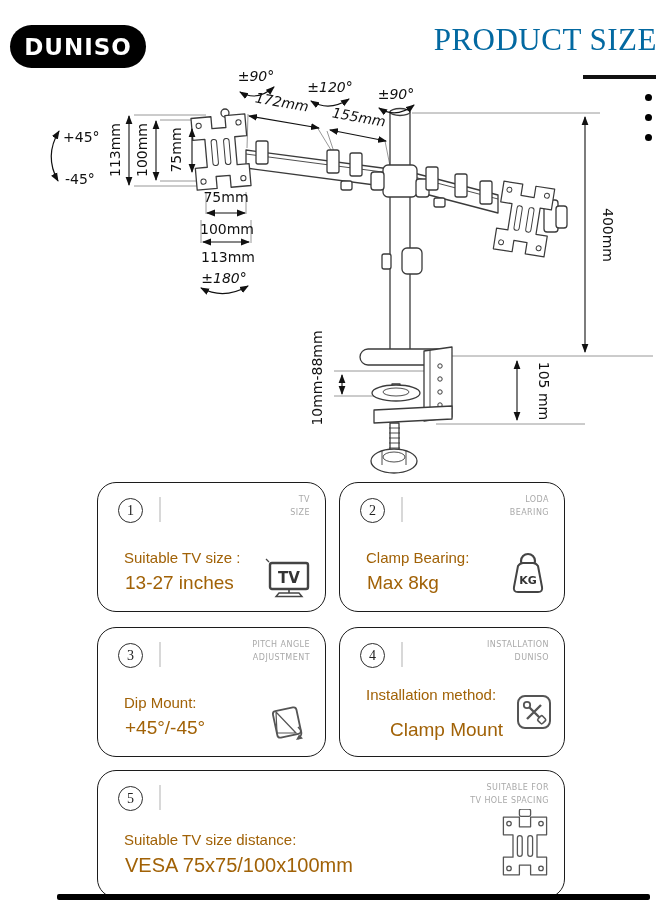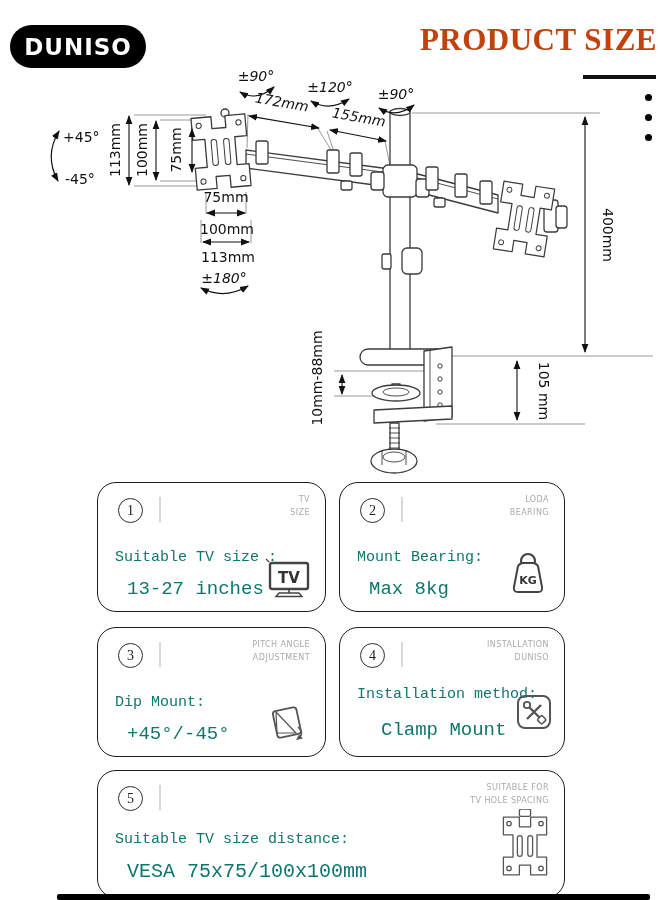--- a/index.html
+++ b/index.html
@@ -9,21 +9,21 @@
   }
 
   
   .logo{
     position:absolute;left:10px;top:25px;width:136px;height:43px;
     background:#000;border-radius:23px;display:flex;align-items:center;justify-content:center;
     color:#fff;font-family:"DejaVu Sans",sans-serif;font-weight:700;font-size:23px;letter-spacing:1px;
   }
   .title{
     position:absolute;right:3px;top:22px;
-    font-family:"Liberation Serif",serif;font-size:31px;color:#c2410c;letter-spacing:.5px;white-space:nowrap;font-weight:bold;
+    font-family:"Liberation Serif",serif;font-size:31px;color:#0369a1;letter-spacing:.5px;white-space:nowrap;
   }
   .title-underline{position:absolute;left:583px;top:75px;width:73px;height:4px;background:#111;}
   .dot{position:absolute;left:645px;width:7px;height:7px;border-radius:50%;background:#000;}
 
   
   #diagram{position:absolute;left:0;top:0;}
   .draw{fill:#fff;stroke:#3b3b3b;stroke-width:1.3;stroke-linejoin:round;}
   .thin{fill:none;stroke:#3b3b3b;stroke-width:.9;}
   .hole{fill:#fff;stroke:#3b3b3b;stroke-width:1;}
   .slot{fill:#fff;stroke:#3b3b3b;stroke-width:1;}
@@ -38,23 +38,23 @@
   .card-num{
     position:absolute;left:20px;top:15px;width:23px;height:23px;border:1.3px solid #2d2d2d;border-radius:50%;
     display:flex;align-items:center;justify-content:center;
     font-family:"Liberation Serif",serif;font-size:14px;color:#222;
   }
   .card-div{position:absolute;left:61px;top:14px;width:2px;height:25px;background:#d8d8d8;}
   .card-tag{
     position:absolute;right:15px;top:11px;text-align:right;
     font-size:8px;line-height:1.6;color:#a9a9a9;letter-spacing:.45px;white-space:pre-line;
   }
-  .card-body{position:absolute;left:17px;font-family:Liberation Mono, monospace;color:#0f766e;}
+  .card-body{position:absolute;left:26px;font-family:Liberation Sans, sans-serif;color:#a16207;}
   .cb1{font-size:15px;margin:0 0 6px 0;}
-  .cb2{font-size:19px;margin:12px;}
+  .cb2{font-size:19px;margin:1px;}
   .cb3{font-size:19px;margin:8px 0 0 0;padding-left:24px;}
   .card-icon{position:absolute;}
 
   .bottom-bar{position:absolute;left:57px;top:894px;width:593px;height:6px;background:#000;border-radius:2px;}
 </style>
 </head>
 <body>
 
 <div class="logo">
   <span>DUNISO</span>
@@ -197,21 +197,21 @@
     <polygon points="14,36 34,36 37,39.5 11,39.5" fill="none" stroke="#444" stroke-width="1.4"></polygon>
   </svg>
 </div>
 
 <div class="card" style="left:339px;top:482px;width:224px;height:128px">
   <div class="card-num">2</div>
   <div class="card-div"></div>
   <div class="card-tag">LODA
 BEARING</div>
   <div class="card-body" style="top:66px">
-    <p class="cb1">Mount Bearing:</p>
+    <p class="cb1">Clamp Bearing:</p>
     <p class="cb2">Max 8kg</p>
   </div>
   <svg class="card-icon" style="right:16px;top:68px" width="40" height="48" viewBox="0 0 40 48">
     <circle cx="20" cy="10" r="7" fill="none" stroke="#444" stroke-width="2.2"></circle>
     <path d="M10,15 L6,36 Q5,41 10,41 L30,41 Q35,41 34,36 L30,15 Q28,12 25,12 L15,12 Q12,12 10,15 Z" fill="#fff" stroke="#444" stroke-width="2"></path>
     <text x="20" y="33" text-anchor="middle" font-family="DejaVu Sans" font-size="11" font-weight="bold" fill="#333">KG</text>
   </svg>
 </div>
 
 <div class="card" style="left:97px;top:627px;width:227px;height:128px">

